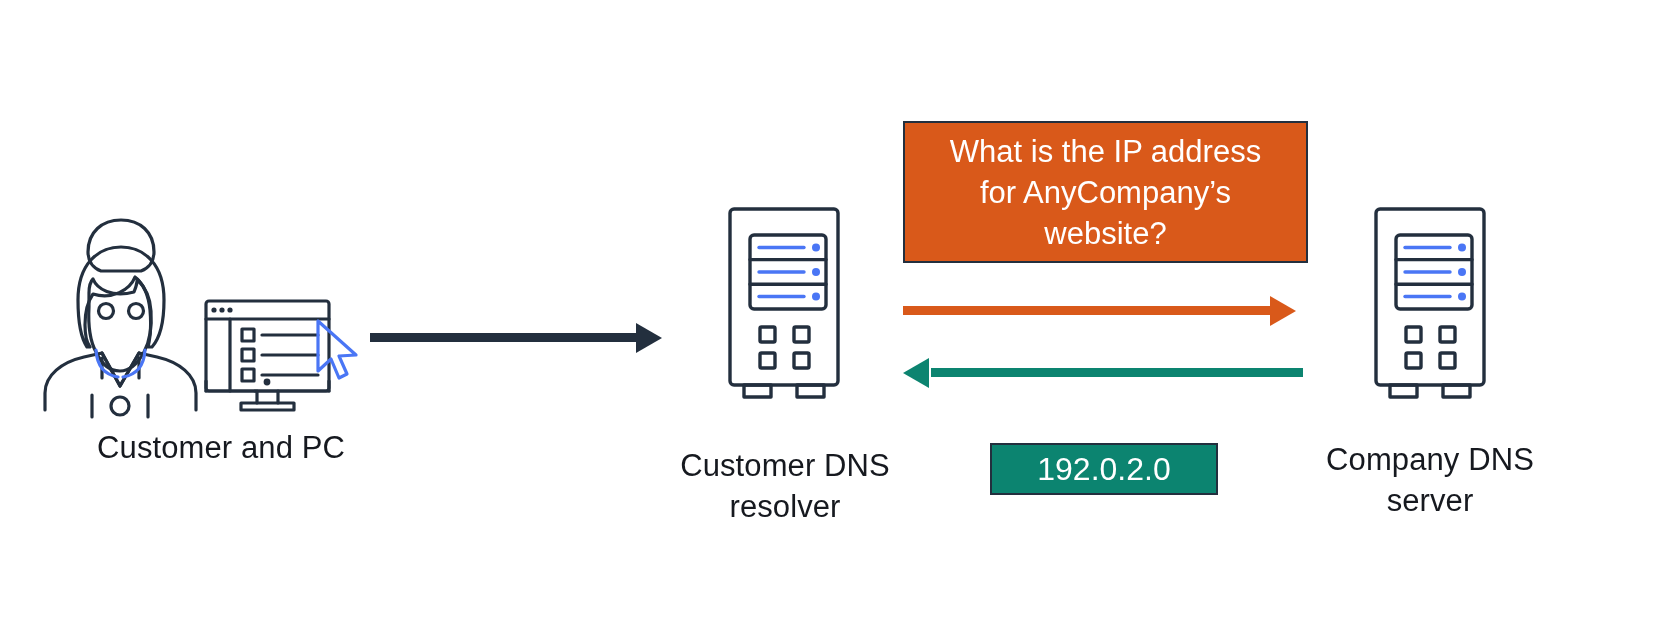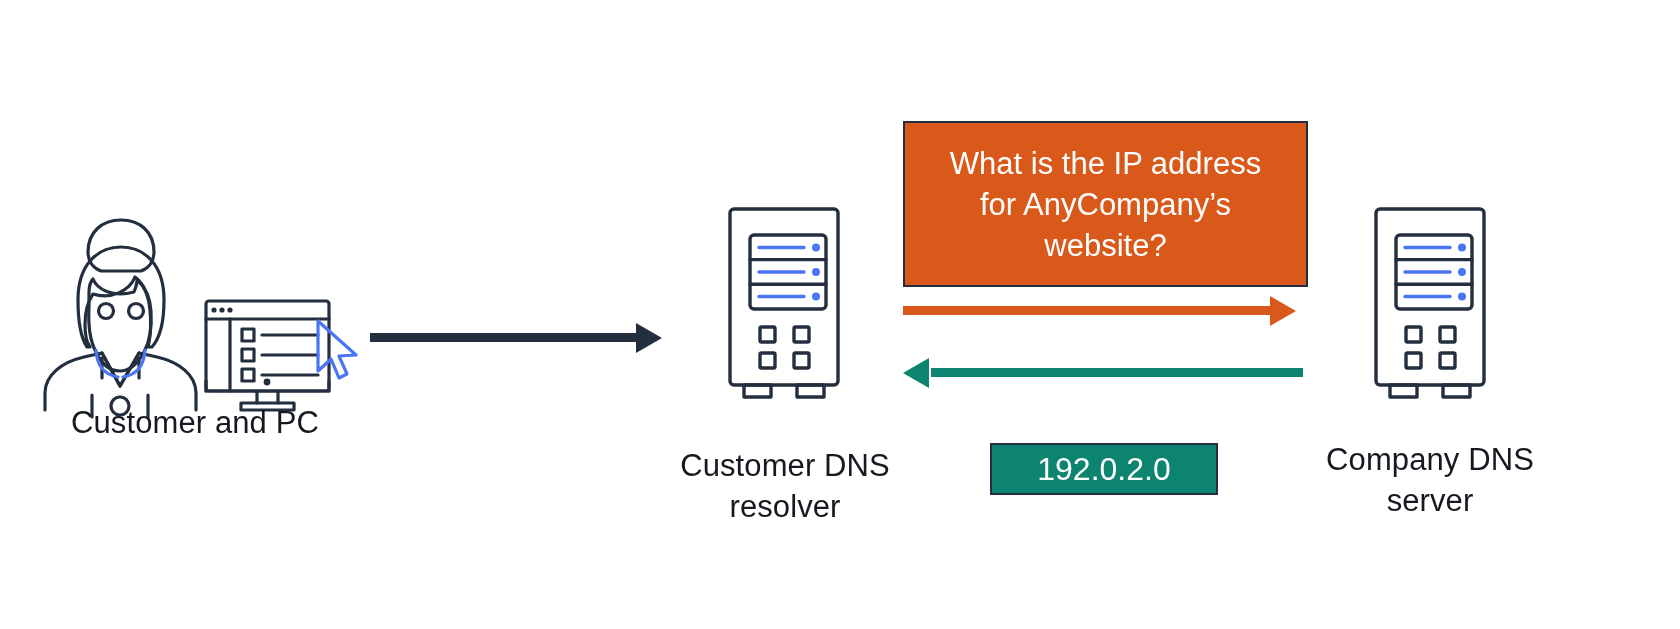--- a/index.html
+++ b/index.html
@@ -143,21 +143,21 @@
         <rect x="201" y="208" width="53" height="0"></rect>
         <path d="M201 208 L254 208 L254 215 L201 215 Z"></path>
       </g>
 
       <g stroke="#4a76f5" stroke-width="3.2" stroke-linecap="round" stroke-linejoin="round" fill="none">
         <path d="M278 126 L278 176 L291 164 L299 183 L307 179 L299 161 L316 160 Z"></path>
       </g>
     </svg>
   </div>
 
-  <div class="node-label" style="left:45px; top:402px; width:300px;">Customer and PC</div>
+  <div class="node-label" style="left:45px; top:427px; width:300px;text-align:right;">Customer and PC</div>
 
   <div class="abs" style="left:370px; top:322px; width:302px; height:32px;">
     <div class="arrow-shaft" style="left:0; top:11px; width:272px; background:#232f3e;"></div>
     <div class="arrow-head right" style="left:266px; top:1px; border-left-color:#232f3e;"></div>
   </div>
 
   <div class="abs" style="left:726px; top:205px; width:116px; height:200px;">
     <svg width="116" height="200" viewBox="0 0 116 200" fill="none">
       <g stroke="#232f3e" stroke-width="3.4" stroke-linecap="round" stroke-linejoin="round" fill="none">
 
@@ -184,21 +184,21 @@
         <circle cx="90" cy="42.5" r="4"></circle>
         <circle cx="90" cy="67" r="4"></circle>
         <circle cx="90" cy="91.5" r="4"></circle>
       </g>
     </svg>
   </div>
 
   <div class="node-label" style="left:650px; top:445px; width:270px;">Customer DNS
 resolver</div>
 
-  <div class="callout question" style="left:903px; top:121px; width:405px; height:166px;">What is the IP address
+  <div class="callout question" style="left:903px; top:121px; width:405px; height:142px;">What is the IP address
 for AnyCompany’s
 website?</div>
 
   <div class="abs" style="left:903px; top:295px; width:400px; height:32px;">
     <div class="arrow-shaft" style="left:0; top:11px; width:372px; background:#d9591a;"></div>
     <div class="arrow-head right" style="left:367px; top:1px; border-left-color:#d9591a;"></div>
   </div>
 
   <div class="abs" style="left:903px; top:357px; width:400px; height:32px;">
     <div class="arrow-shaft" style="left:28px; top:11px; width:372px; background:#0c8470;"></div>

